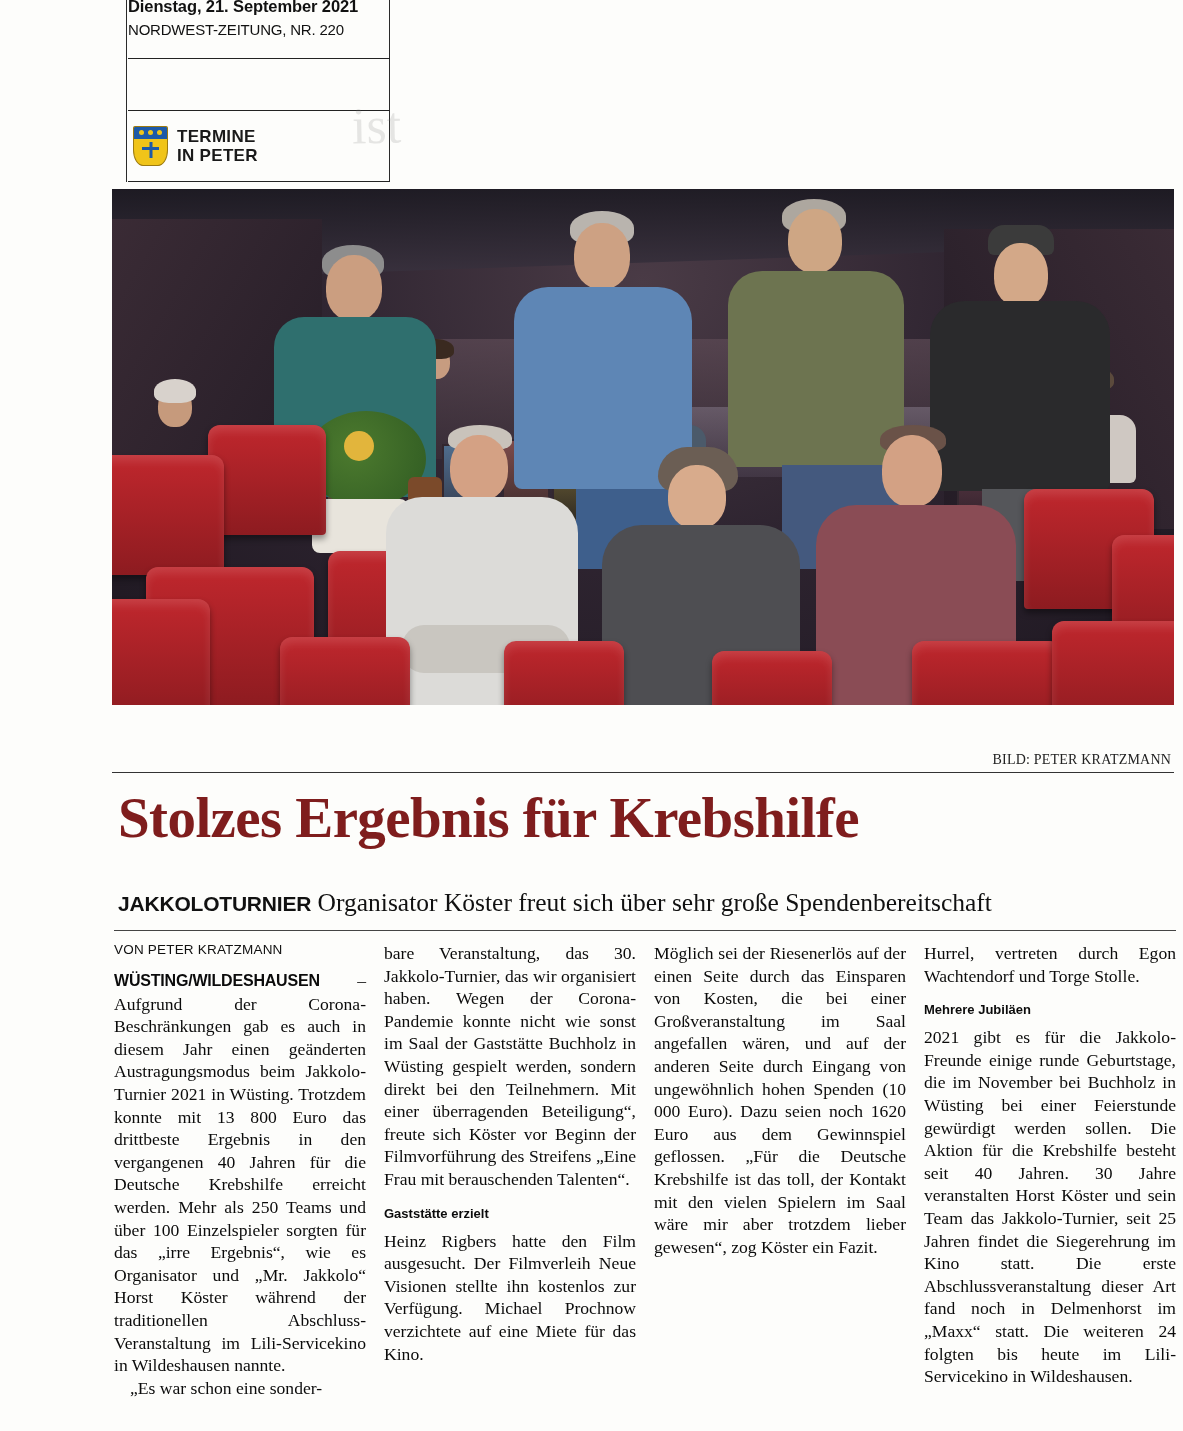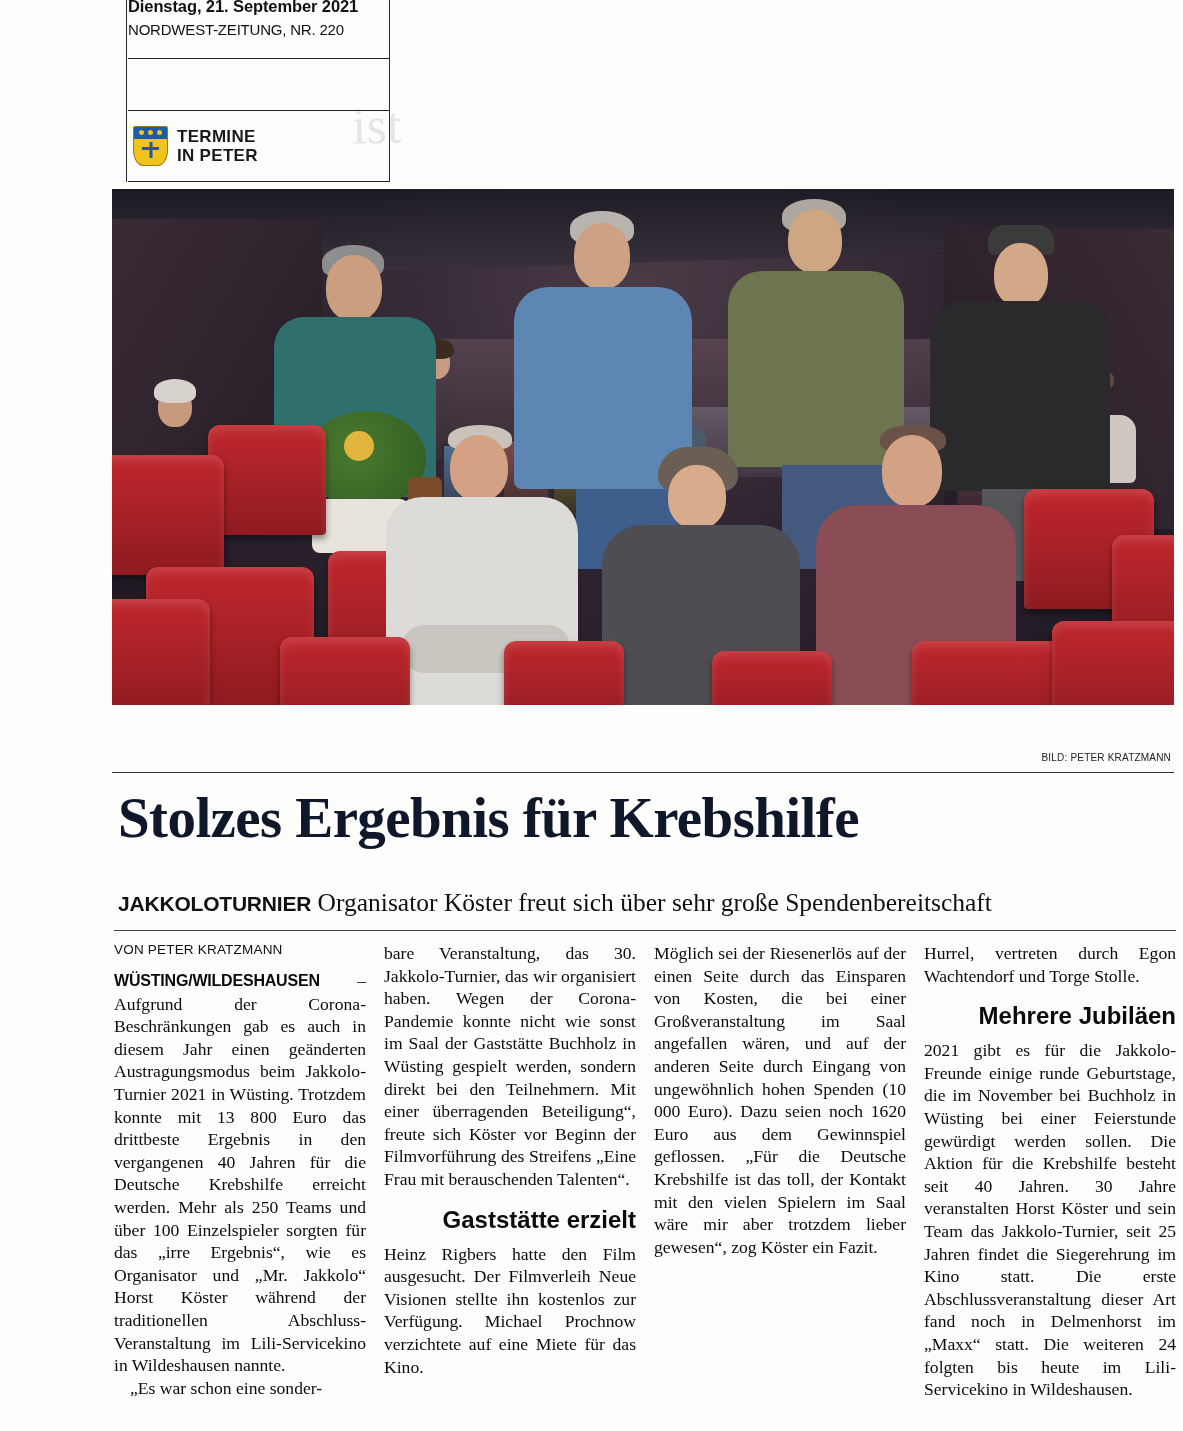--- a/index.html
+++ b/index.html
@@ -241,22 +241,22 @@
     font-family: "Liberation Sans", sans-serif;
     font-size: 16.5px;
     line-height: 20.5px;
     color: #111;
     letter-spacing: -0.15px;
   }
   .credit {
     position: absolute;
     right: 12px;
     top: 752px;
-    font-family: Liberation Sans, sans-serif;
-    font-size: 10px;
+    font-family: Liberation Serif, serif;
+    font-size: 14px;
     color: #222;
     letter-spacing: 0.2px;
     margin-left: 28px;
   }
 
   .rule-under-caption {
     position: absolute;
     left: 112px;
     top: 772px;
     width: 1062px;
@@ -266,21 +266,21 @@
   
   .headline {
     position: absolute;
     left: 118px;
     top: 787px;
     width: 1060px;
     font-family: "Liberation Serif", serif;
     font-size: 57px;
     font-weight: bold;
     letter-spacing: -0.6px;
-    color: #0f172a;
+    color: #7f1d1d;
     line-height: 62px;
   }
   .subhead {
     position: absolute;
     left: 118px;
     top: 888px;
     width: 1060px;
     font-family: "Liberation Serif", serif;
     font-size: 25.5px;
     line-height: 30px;
@@ -335,24 +335,23 @@
   .para.lead { text-indent: 0; }
   .para.lead b {
     font-family: "Liberation Sans", sans-serif;
     font-weight: bold;
     font-size: 16px;
     letter-spacing: -0.2px;
   }
   .crosshead {
     font-family: "Liberation Sans", sans-serif;
     font-weight: bold;
-    font-size: 24px;
+    font-size: 13px;
     margin: 15px 0 9px 0;
     color: #0b0b0b;
-    text-align: right;
   }
 </style>
 </head>
 <body>
 
 <div class="page">
 
   <div class="vrule-left"></div>
   <div class="vrule-right"></div>
   <div class="masthead">

